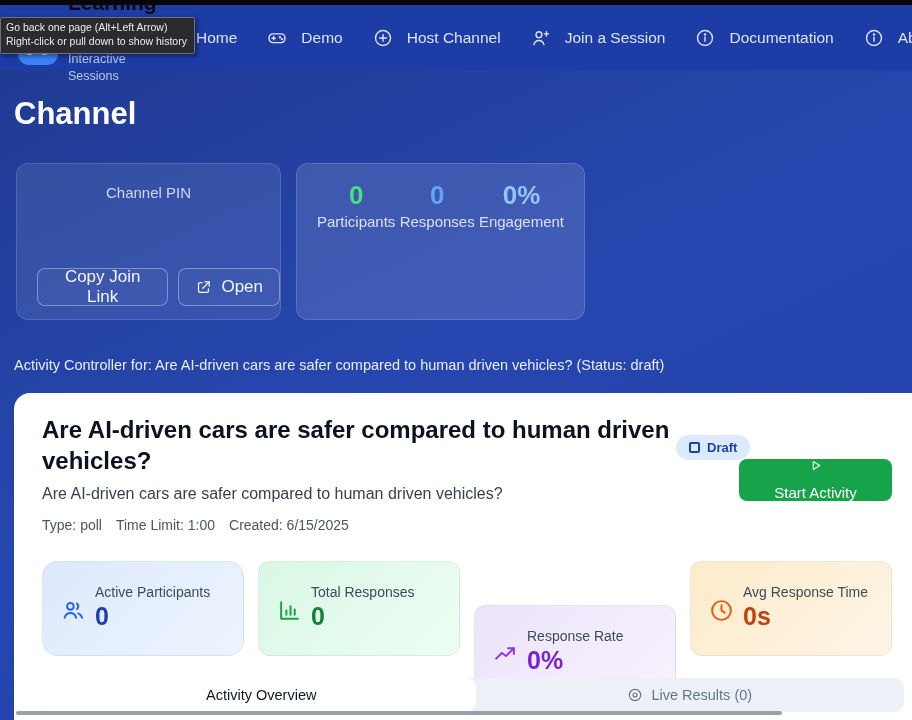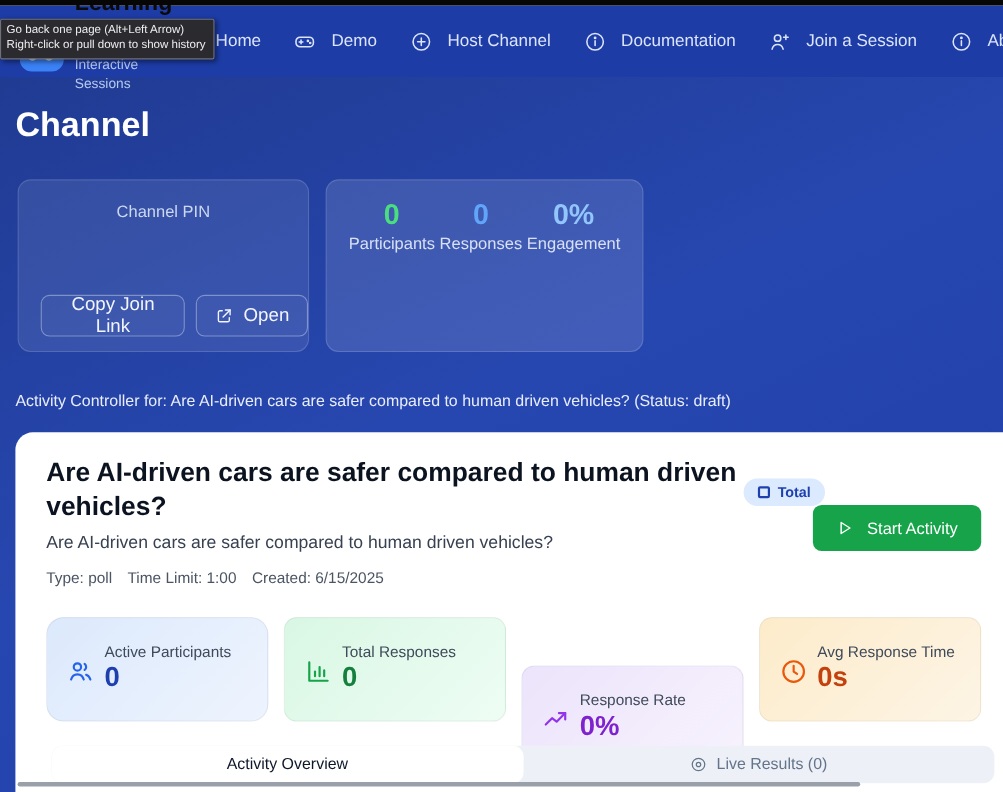--- a/index.html
+++ b/index.html
@@ -59,21 +59,21 @@
   .card { position:absolute; left:14px; top:393px; width:898px; height:327px; background:#fff;
           border-top-left-radius:16px; z-index:10; }
   .activity-title { position:absolute; left:28px; top:22px; width:632px; font-size:24px; font-weight:bold;
                     color:#0b1220; line-height:1.28; }
   .draft-badge { position:absolute; left:662px; top:42px; height:25px; display:flex; align-items:center; gap:7px;
                  background:#dbeafe; border-radius:999px; padding:0 13px; }
   .draft-badge .sq { width:11px; height:11px; border:2px solid #1e40af; border-radius:2px; }
   .draft-badge span { font-size:13px; font-weight:600; color:#1e40af; }
   .start-btn { position:absolute; left:725px; top:66px; width:153px; height:42px; background:#16a34a; border:none;
                border-radius:8px; color:#fff; font-size:15px; display:flex; align-items:center; justify-content:center;
-               gap:12px; cursor:pointer; font-family:inherit; }
+               gap:12px; cursor:pointer; font-family:inherit;flex-direction:column; }
   .start-btn svg { width:16px; height:16px; stroke:#fff; fill:none; stroke-width:2; stroke-linejoin:round; }
   .activity-desc { position:absolute; left:28px; top:92px; font-size:16px; color:#374151; white-space:nowrap; }
   .meta-row { position:absolute; left:28px; top:124px; display:flex; gap:14px; font-size:14px; color:#4b5563; }
 
   .mini-grid { position:absolute; left:28px; top:168px; display:flex; gap:14px; }
   .mini { position:relative; width:202px; height:95px; border-radius:12px; border:1px solid rgba(0,0,0,0.05); }
   .mini svg { position:absolute; left:18px; top:36px; width:25px; height:25px; fill:none; stroke-width:1.9;
               stroke-linecap:round; stroke-linejoin:round; }
   .mini .m-label { position:absolute; left:52px; top:22px; font-size:14px; color:#3f4a5a; white-space:nowrap; }
   .mini .m-value { position:absolute; left:52px; top:40px; font-size:25px; font-weight:bold; }
@@ -134,33 +134,33 @@
     </div>
     <div class="nav-item">
       <svg viewBox="0 0 24 24">
           <circle cx="12" cy="12" r="9"></circle>
           <path d="M12 8v8M8 12h8"></path>
         </svg>
       <span>Host Channel</span>
     </div>
     <div class="nav-item">
       <svg viewBox="0 0 24 24">
+          <circle cx="9.5" cy="8" r="3.5"></circle>
+          <path d="M3.5 20c.8-3.3 3-5 6-5s5.2 1.7 6 5"></path>
+          <path d="M18.5 4.5v5M16 7h5"></path>
+        </svg>
+      <span>Join a Session</span>
+    </div>
+    <div class="nav-item">
+      <svg viewBox="0 0 24 24">
           <circle cx="12" cy="12" r="9"></circle>
           <path d="M12 11v5"></path>
           <circle cx="12" cy="7.8" r="0.7" fill="#dbe4fb"></circle>
         </svg>
       <span>Documentation</span>
-    </div>
-    <div class="nav-item">
-      <svg viewBox="0 0 24 24">
-          <circle cx="9.5" cy="8" r="3.5"></circle>
-          <path d="M3.5 20c.8-3.3 3-5 6-5s5.2 1.7 6 5"></path>
-          <path d="M18.5 4.5v5M16 7h5"></path>
-        </svg>
-      <span>Join a Session</span>
     </div>
     <div class="nav-item">
       <svg viewBox="0 0 24 24">
           <circle cx="12" cy="12" r="9"></circle>
           <path d="M12 11v5"></path>
           <circle cx="12" cy="7.8" r="0.7" fill="#dbe4fb"></circle>
         </svg>
       <span>About</span>
     </div>
   </div>
@@ -199,21 +199,21 @@
     </div>
   </div>
 
   <div class="controller-bar">Activity Controller for: Are AI-driven cars are safer compared to human driven vehicles? (Status: draft)</div>
 
   <div class="card">
     <div class="activity-title">Are AI-driven cars are safer compared to human driven vehicles?</div>
 
     <div class="draft-badge">
       <span class="sq"></span>
-      <span>Total</span>
+      <span>Draft</span>
     </div>
 
     <button class="start-btn">
       <svg viewBox="0 0 24 24">
           <path d="M7 4.5l12 7.5-12 7.5z"></path>
         </svg>
       <span>Start Activity</span>
     </button>
 
     <div class="activity-desc">Are AI-driven cars are safer compared to human driven vehicles?</div>

